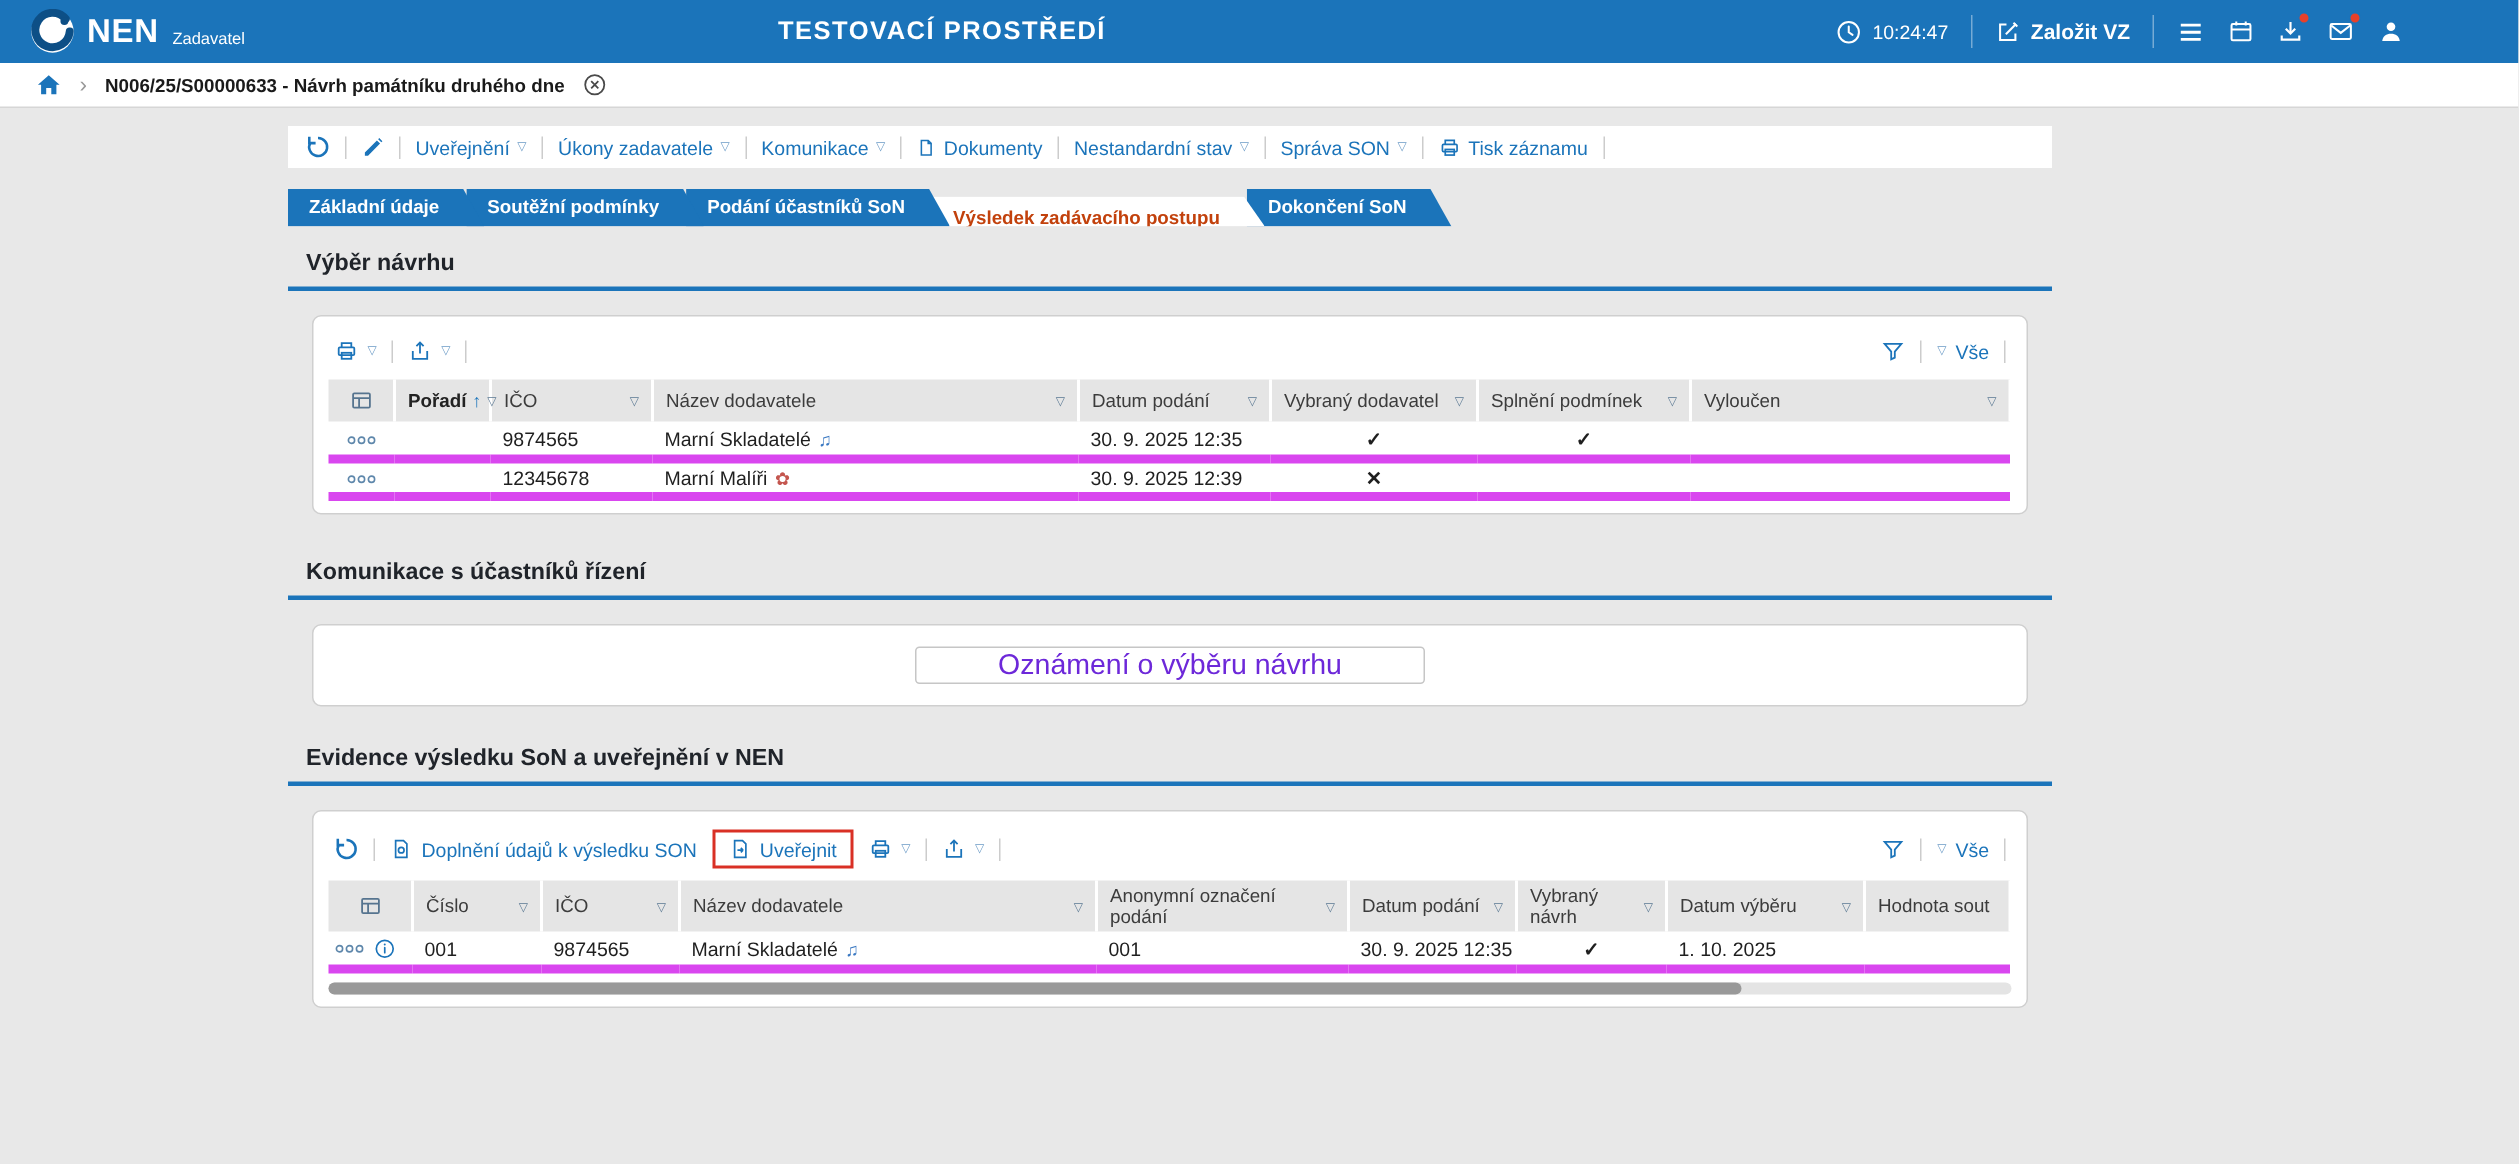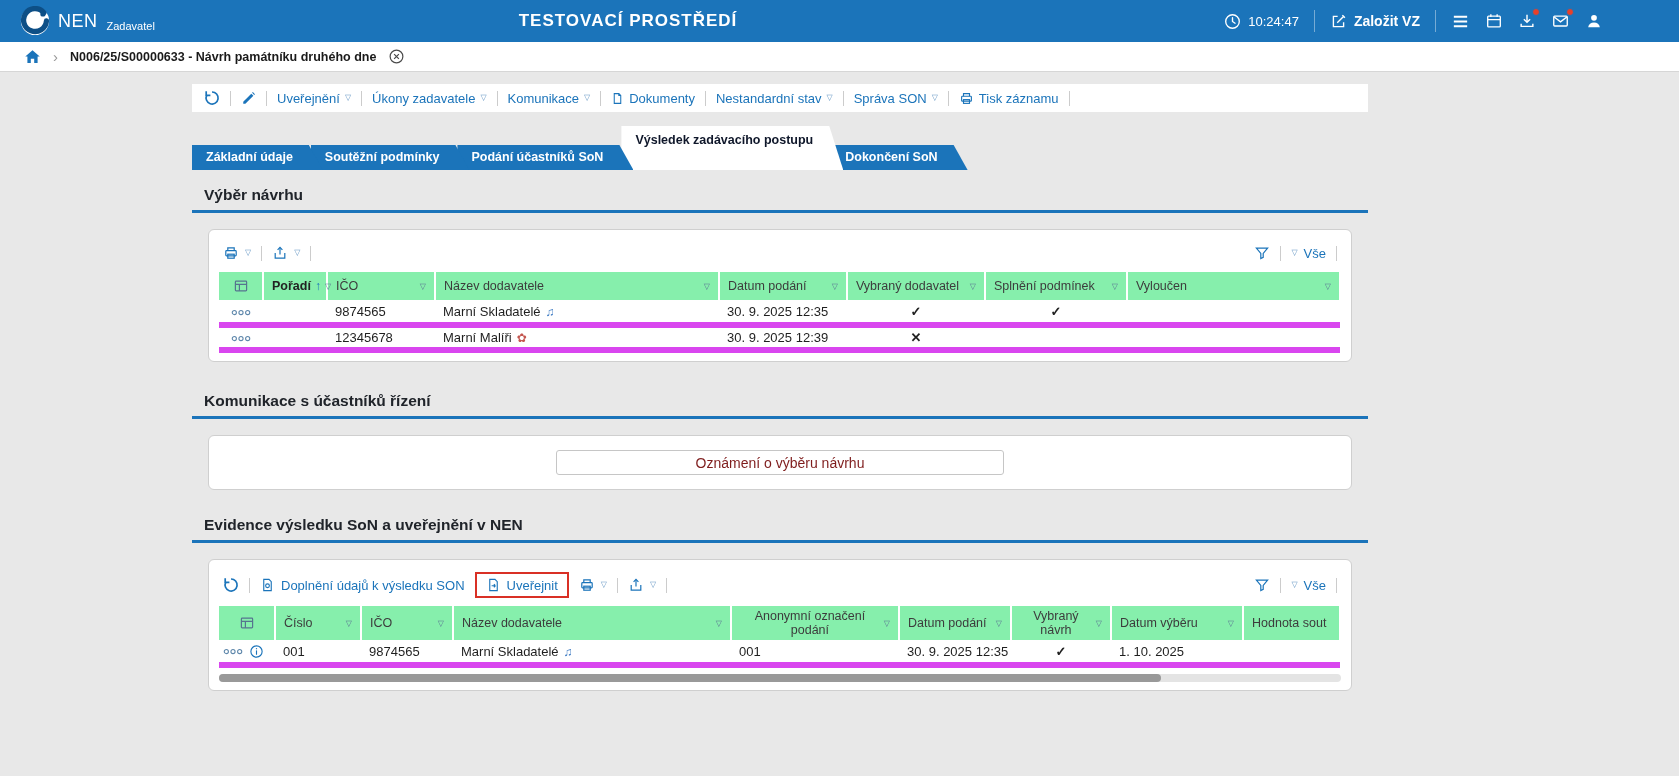--- a/index.html
+++ b/index.html
@@ -3,21 +3,21 @@
 <meta charset="utf-8">
 <style>
   *{box-sizing:border-box;margin:0;padding:0}
   html,body{width:1679px;height:776px;overflow:hidden}
   body{font-family:"Liberation Sans",sans-serif;background:#e8e8e8;font-size:13px;color:#222}
 
   
   .topbar{position:relative;height:42px;background:#1b74ba;display:flex;align-items:center;color:#fff}
   .brand{display:flex;align-items:flex-start;gap:8px;padding-left:20px}
   .brand svg{margin-top:5px}
-  .brand-name{font-size:18px;font-weight:normal;letter-spacing:.5px;line-height:40px}
+  .brand-name{font-size:22px;font-weight:bold;letter-spacing:.5px;line-height:40px}
   .brand-role{font-size:11px;margin-top:19px;margin-left:1px}
   .env-title{position:absolute;left:628px;transform:translateX(-50%);font-size:17px;font-weight:bold;letter-spacing:1px;white-space:nowrap}
   .topbar-right{margin-left:auto;display:flex;align-items:center;gap:15px;padding-right:76px}
   .tb-sep{width:1px;height:22px;background:rgba(255,255,255,.4)}
   .tb-item{display:flex;align-items:center;gap:7px;cursor:pointer;white-space:nowrap}
   .tb-item.bold{font-weight:bold;font-size:14px}
   .icon-wrap{position:relative;display:inline-flex;cursor:pointer}
   .badge-dot{position:absolute;top:-4px;right:-4px;width:8px;height:8px;border-radius:50%;background:#e8402a;border:1px solid #1b74ba}
 
   
@@ -30,53 +30,53 @@
   .content{margin-left:192px;width:1176px;padding-top:12px}
   .record-toolbar{background:#fff;height:28px;display:flex;align-items:center;padding:0 12px;gap:10px}
   .rt-link{color:#1b74ba;display:flex;gap:5px;align-items:center;font-size:13px;cursor:pointer;white-space:nowrap}
   .blue-ic{color:#1b74ba;display:inline-flex;cursor:pointer}
   .dd{color:#6d9cc7;font-size:8px;line-height:1}
   .v-sep{width:1px;height:15px;background:#ccc}
 
   
   .tabs{display:flex;margin-top:14px;align-items:flex-end}
   .tab{position:relative;height:25px;line-height:25px;padding:0 30px 0 14px;background:#1b74ba;color:#fff;font-weight:bold;font-size:12.5px;clip-path:polygon(0 0,calc(100% - 14px) 0,100% 100%,0 100%);margin-right:-12px;cursor:pointer;white-space:nowrap}
-  .tab.active{background:#fff;color:#0f172a;height:44px;line-height:28px}
+  .tab.active{background:#fff;color:#c2410c;height:20px;line-height:28px}
 
   
   .section-title{margin-top:16px;padding:0 0 6px 12px;font-size:15.5px;font-weight:bold;color:#20242a;border-bottom:3px solid #1b74ba}
   .panel{background:#fff;border:1px solid #cfcfcf;border-radius:6px;margin:16px 16px 0;padding:8px 10px}
   .panel-toolbar{display:flex;align-items:center;gap:10px;height:30px;padding:0 4px}
   .pt-right{margin-left:auto;display:flex;align-items:center;gap:10px}
   .tool-link{color:#1b74ba;display:flex;align-items:center;gap:6px;cursor:pointer;white-space:nowrap}
   .red-box{border:2px solid #d93025;padding:3px 9px;display:flex;align-items:center;gap:6px;color:#1b74ba;cursor:pointer}
 
   
   table.grid{width:100%;border-collapse:collapse;margin-top:4px;table-layout:fixed}
-  .grid th{background:#86efac;border-right:2px solid #fff;font-weight:normal;color:#3c3c3c;font-size:12.5px;height:28px;padding:0 8px;text-align:center;vertical-align:middle}
+  .grid th{background:#e5e5e5;border-right:2px solid #fff;font-weight:normal;color:#3c3c3c;font-size:12.5px;height:28px;padding:0 8px;text-align:left;vertical-align:middle}
   .grid.grid2 th{height:34px}
   .th-inner{display:flex;align-items:center;gap:4px}
   .th-dd{margin-left:auto;color:#5c7a94;font-size:8px;flex:none}
   .th-wrap{white-space:normal;line-height:1.15}
   .sort{color:#1b74ba;font-weight:bold;font-size:12px}
   .grid td{height:25px;padding:0 8px;border-bottom:6px solid #d946ef;font-size:13px;color:#1f1f1f;white-space:nowrap;overflow:hidden}
   .center{text-align:center}
   .mark-ok{color:#2f9e3f;font-weight:bold;font-size:14px}
   .mark-bad{color:#e23b2e;font-weight:bold;font-size:14px}
   .row-menu{color:#5e87ab;display:inline-flex;cursor:pointer}
   .info-ic{color:#1b74ba;display:inline-flex;margin-left:6px;cursor:pointer;vertical-align:middle}
   .sicon{margin-left:5px;font-size:12px}
   .sicon-music{color:#3b79c2}
   .sicon-palette{color:#c4564f}
   .sicon-pic{color:#9db3c9}
   .th-icon-cell{text-align:center;color:#56748f}
 
   
   .center-panel{padding:14px 10px;display:flex;justify-content:center}
-  .notice-btn{width:448px;height:25px;border:1px solid #c6c6c6;border-radius:3px;background:#fff;color:#7f1d1d;font-size:14px;display:flex;align-items:center;justify-content:center;cursor:pointer}
+  .notice-btn{width:340px;height:25px;border:1px solid #c6c6c6;border-radius:3px;background:#fff;color:#6d28d9;font-size:19px;display:flex;align-items:center;justify-content:center;cursor:pointer}
   .hscroll{margin-top:6px;height:8px;background:#e4e4e4;position:relative;border-radius:4px}
   .hscroll .thumb{position:absolute;left:0;top:0;height:8px;width:84%;background:#999;border-radius:4px;cursor:pointer}
   svg{display:block}
 </style>
 </head>
 <body>
 
 <div class="topbar">
   <div class="brand">
     <span>

